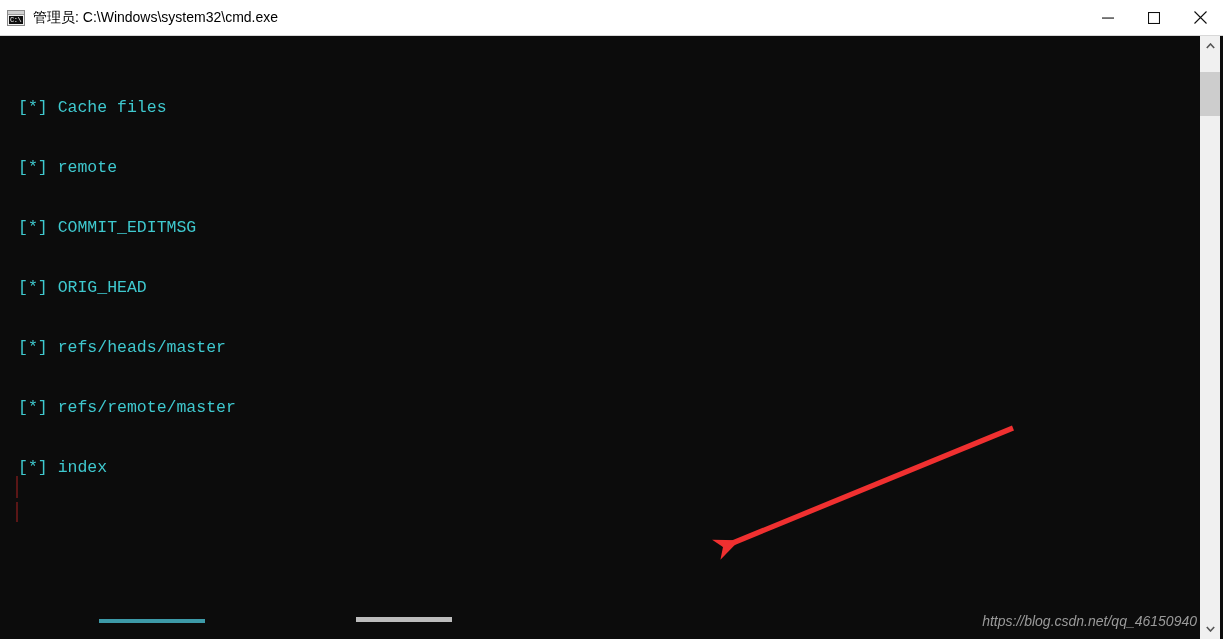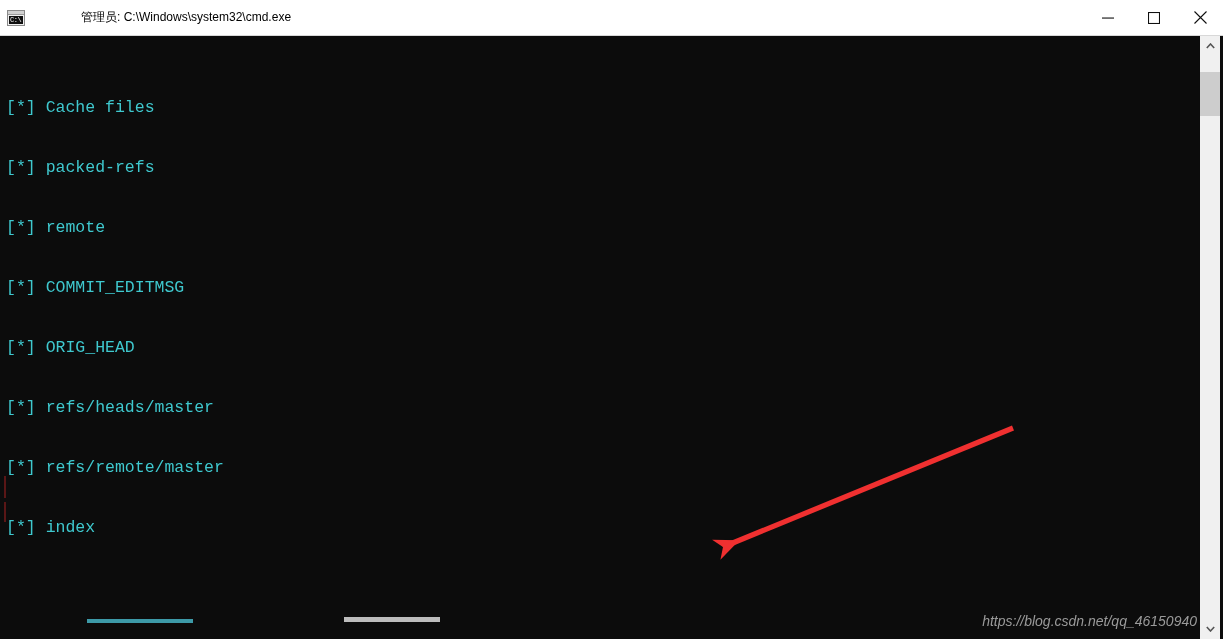--- a/index.html
+++ b/index.html
@@ -61,41 +61,40 @@
     right: 1px; bottom: 1px;
     background: #101010;
     font-family: "Liberation Mono", monospace;
     font-size: 7px;
     line-height: 9px;
     color: #ffffff;
     padding-left: 1px;
     letter-spacing: -0.5px;
   }
   #title-text {
-    font-size: 12px;
+    font-size: 14px;
     color: #000000;
     white-space: nowrap;
     flex: 1 1 auto;
     overflow: hidden;
-    margin-left: 48px;
   }
   .win-btn {
     width: 46px;
     height: 35px;
     display: flex;
     align-items: center;
     justify-content: center;
     flex: 0 0 auto;
   }
   .win-btn svg { display: block; }
 
   
   #console-area {
     position: absolute;
-    left: 4px;
+    left: 16px;
     top: 36px;
     width: 1199px;
     height: 587px;
     background: #0c0c0c;
     overflow: hidden;
   }
   #console-text {
     position: absolute;
     left: 2px;
     top: 2px;
@@ -238,21 +237,20 @@
     </div>
   </div>
 
   <div id="console-area">
     <div class="edge-tint" style="top:440px;height:22px;"></div>
     <div class="edge-tint" style="top:466px;height:20px;"></div>
 
     <div id="console-text">
       
       <div class="line"><span class="tag-star">[*]</span><span> </span><span class="c-cyan">Cache files</span></div>
-      <div class="line"><span class="tag-star">[*]</span><span> </span><span class="c-cyan">packed-refs</span></div>
       <div class="line"><span class="tag-star">[*]</span><span> </span><span class="c-cyan">remote</span></div>
       <div class="line"><span class="tag-star">[*]</span><span> </span><span class="c-cyan">COMMIT_EDITMSG</span></div>
       <div class="line"><span class="tag-star">[*]</span><span> </span><span class="c-cyan">ORIG_HEAD</span></div>
       <div class="line"><span class="tag-star">[*]</span><span> </span><span class="c-cyan">refs/heads/master</span></div>
       <div class="line"><span class="tag-star">[*]</span><span> </span><span class="c-cyan">refs/remote/master</span></div>
       <div class="line"><span class="tag-star">[*]</span><span> </span><span class="c-cyan">index</span></div>
       
       
       
       

